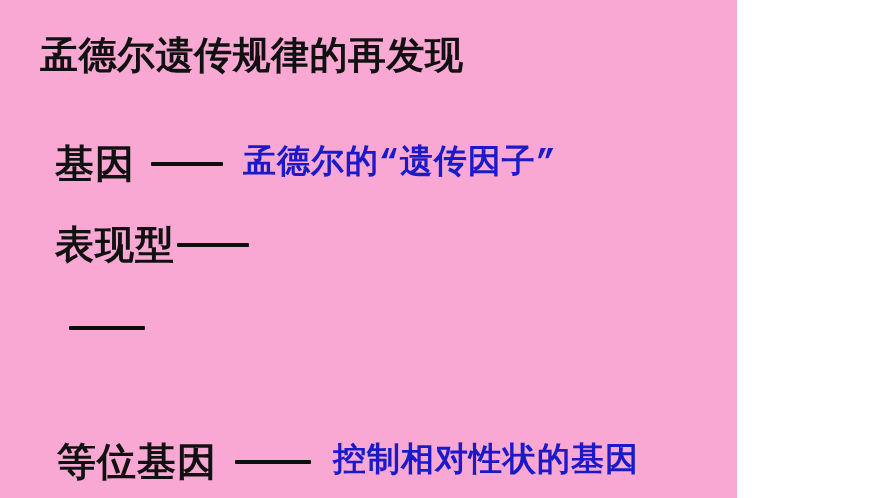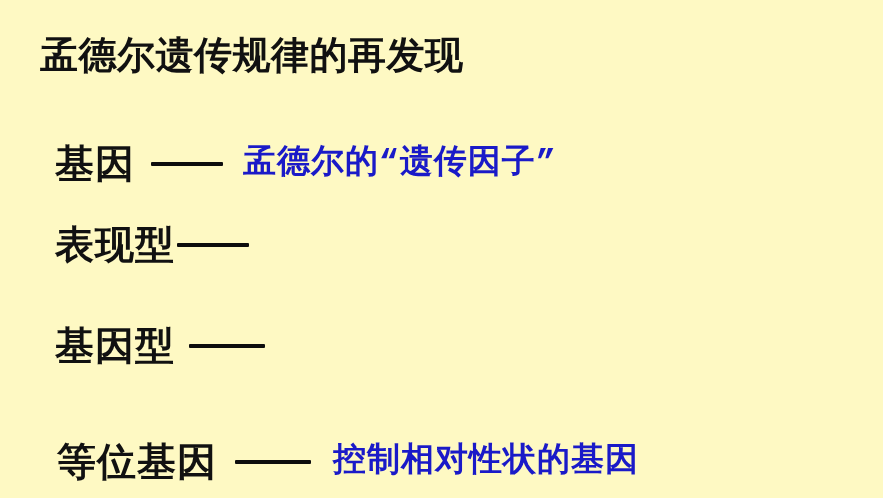--- a/index.html
+++ b/index.html
@@ -11,23 +11,23 @@
   body {
     width: 883px;
     height: 498px;
     overflow: hidden;
     font-family: "Liberation Serif", "DejaVu Serif", serif;
     -webkit-font-smoothing: antialiased;
   }
 
   #slide {
     position: relative;
-    width: 883px;
+    width: 737px;
     height: 498px;
-    background: #fef9c3;
+    background: #f9a8d4;
   }
 
   
   .slide-title {
     position: absolute;
     left: 40px;
     top: 36px;
     font-size: 38px;
     line-height: 1.05;
     color: #111111;
@@ -96,21 +96,20 @@
     <span class="dash"></span>
     <span class="meaning">孟德尔的“遗传因子”</span>
   </div>
 
   <div class="def-row" id="row-phenotype">
     <span class="term">表现型</span>
     <span class="dash"></span>
   </div>
 
   <div class="def-row" id="row-genotype">
-    <span class="term">基因型</span>
     <span class="dash"></span>
   </div>
 
   <div class="def-row" id="row-allele">
     <span class="term">等位基因</span>
     <span class="dash"></span>
     <span class="meaning">控制相对性状的基因</span>
   </div>
 
 </div>

